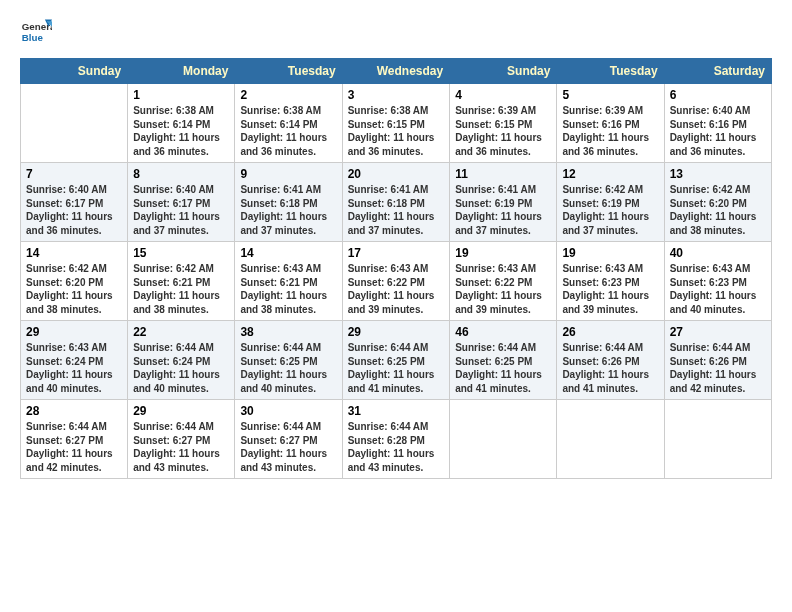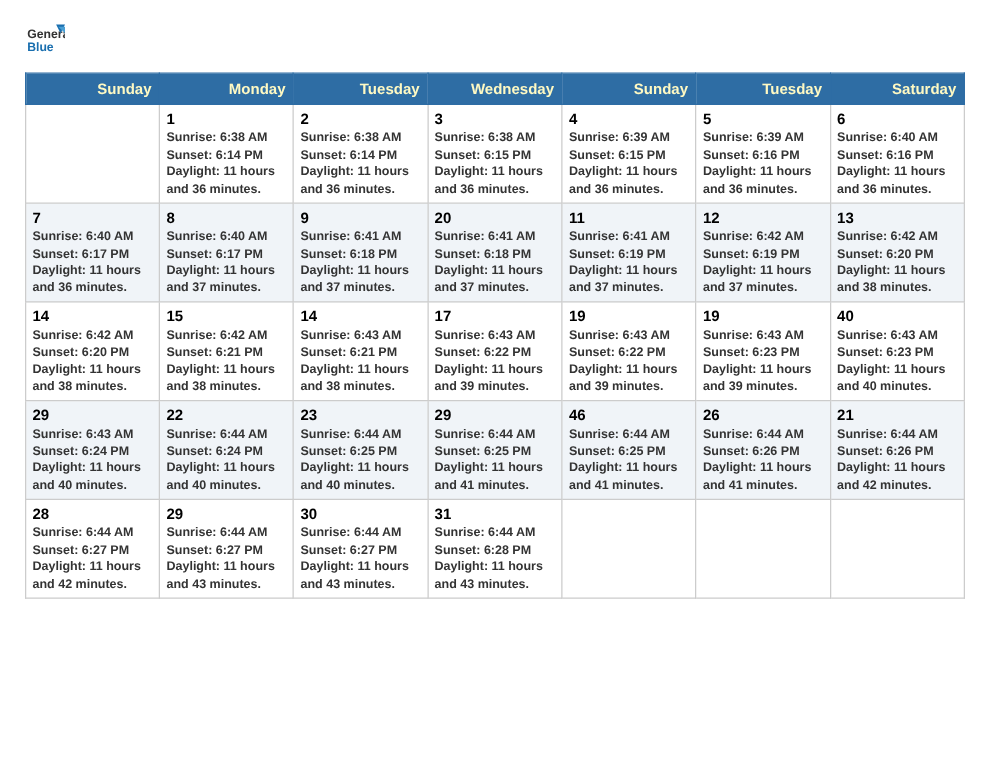--- a/index.html
+++ b/index.html
@@ -210,37 +210,37 @@
         <tr>
           <td>
             <span class="day-number">29</span>
             <div class="day-detail">Sunrise: 6:43 AM<br>Sunset: 6:24 PM<br>Daylight: 11 hours and 40 minutes.</div>
           </td>
           <td>
             <span class="day-number">22</span>
             <div class="day-detail">Sunrise: 6:44 AM<br>Sunset: 6:24 PM<br>Daylight: 11 hours and 40 minutes.</div>
           </td>
           <td>
-            <span class="day-number">23</span>
+            <span class="day-number">38</span>
             <div class="day-detail">Sunrise: 6:44 AM<br>Sunset: 6:25 PM<br>Daylight: 11 hours and 40 minutes.</div>
           </td>
           <td>
             <span class="day-number">29</span>
             <div class="day-detail">Sunrise: 6:44 AM<br>Sunset: 6:25 PM<br>Daylight: 11 hours and 41 minutes.</div>
           </td>
           <td>
             <span class="day-number">46</span>
             <div class="day-detail">Sunrise: 6:44 AM<br>Sunset: 6:25 PM<br>Daylight: 11 hours and 41 minutes.</div>
           </td>
           <td>
             <span class="day-number">26</span>
             <div class="day-detail">Sunrise: 6:44 AM<br>Sunset: 6:26 PM<br>Daylight: 11 hours and 41 minutes.</div>
           </td>
           <td>
-            <span class="day-number">21</span>
+            <span class="day-number">27</span>
             <div class="day-detail">Sunrise: 6:44 AM<br>Sunset: 6:26 PM<br>Daylight: 11 hours and 42 minutes.</div>
           </td>
         </tr>
         <tr>
           <td>
             <span class="day-number">28</span>
             <div class="day-detail">Sunrise: 6:44 AM<br>Sunset: 6:27 PM<br>Daylight: 11 hours and 42 minutes.</div>
           </td>
           <td>
             <span class="day-number">29</span>

